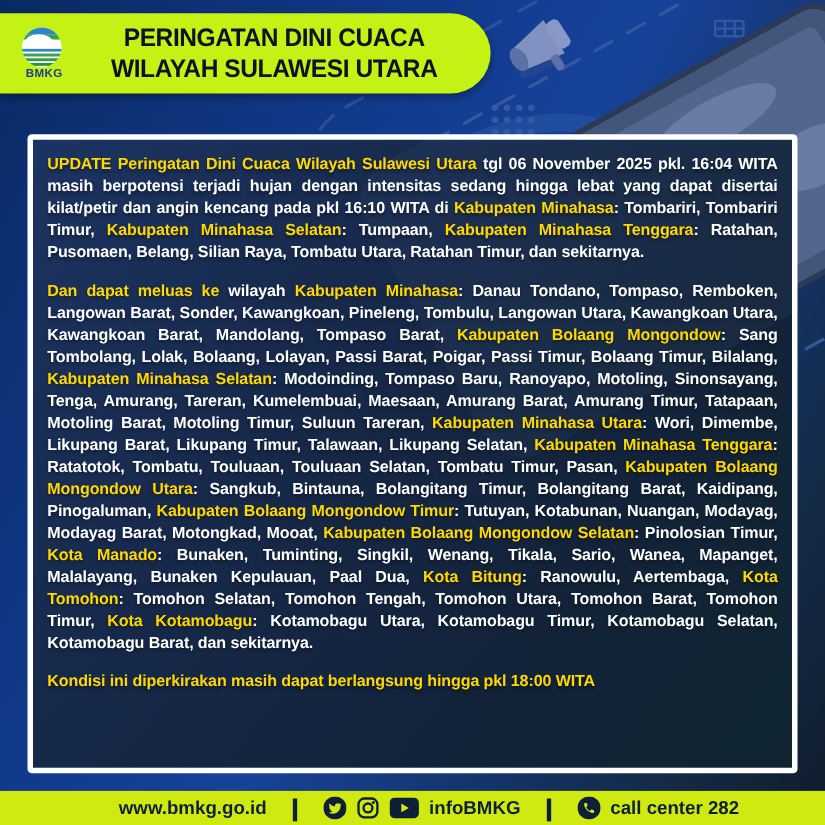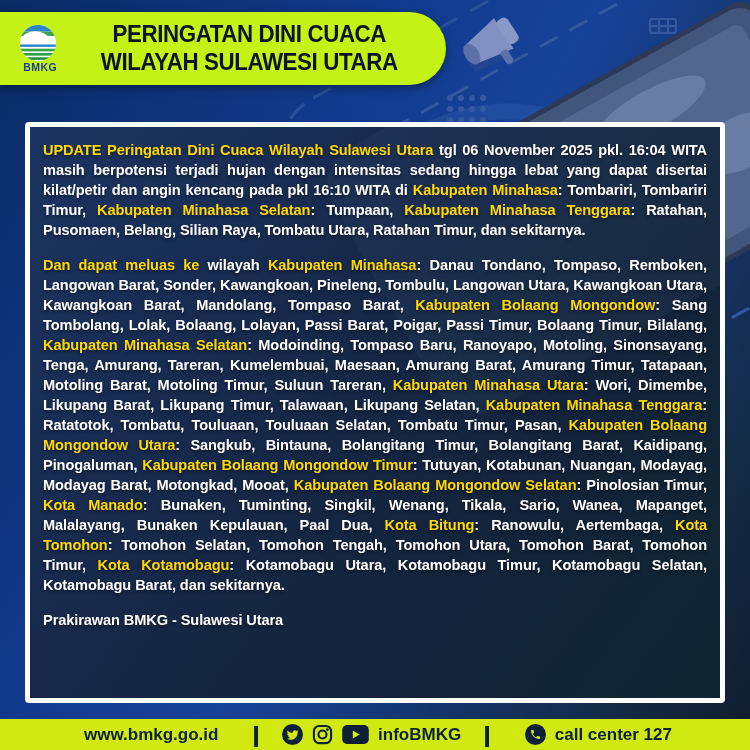--- a/index.html
+++ b/index.html
@@ -47,21 +47,21 @@
     text-align:justify;letter-spacing:-.1px;
     text-shadow:0 2px 3px rgba(0,0,0,.4);
     position:relative;
   }
   .para .hl{color:var(--highlight-yellow)}
   
   .footer{
     position:absolute;left:0;bottom:0;width:750px;height:31px;
     background:var(--footer-green);
     display:flex;align-items:center;justify-content:space-between;
-    padding:0 78px 0 84px;
+    padding:0 78px 0 108px;
     color:var(--footer-text);font-weight:bold;font-size:17px;text-align:right;
   }
   .fgroup{display:flex;align-items:center;gap:9px}
   .sep{font-size:22px;font-weight:bold;transform:scaleX(1.4);margin:0 14px;line-height:1}
   .soc{width:21px;height:21px;display:block}
   .soc-yt{width:27px;height:19px}
   .ic-dark{fill:var(--footer-text)}
   .ic-green{fill:var(--footer-green)}
   .ic-stroke{fill:none;stroke:var(--footer-text);stroke-width:2.4}
 </style>
@@ -142,21 +142,21 @@
   <div class="titles">
     <div>PERINGATAN DINI CUACA</div>
     <div>WILAYAH SULAWESI UTARA</div>
   </div>
 </header>
 
 <main class="panel">
   <div id="warning-text">
       <p class="para"><span class="hl">UPDATE Peringatan Dini Cuaca Wilayah Sulawesi Utara</span><span> tgl 06 November 2025 pkl. 16:04 WITA masih berpotensi terjadi hujan dengan intensitas sedang hingga lebat yang dapat disertai kilat/petir dan angin kencang pada pkl 16:10 WITA di </span><span class="hl">Kabupaten Minahasa</span><span>: Tombariri, Tombariri Timur, </span><span class="hl">Kabupaten Minahasa Selatan</span><span>: Tumpaan, </span><span class="hl">Kabupaten Minahasa Tenggara</span><span>: Ratahan, Pusomaen, Belang, Silian Raya, Tombatu Utara, Ratahan Timur, dan sekitarnya.</span></p>
       <p class="para"><span class="hl">Dan dapat meluas ke</span><span> wilayah </span><span class="hl">Kabupaten Minahasa</span><span>: Danau Tondano, Tompaso, Remboken, Langowan Barat, Sonder, Kawangkoan, Pineleng, Tombulu, Langowan Utara, Kawangkoan Utara, Kawangkoan Barat, Mandolang, Tompaso Barat, </span><span class="hl">Kabupaten Bolaang Mongondow</span><span>: Sang Tombolang, Lolak, Bolaang, Lolayan, Passi Barat, Poigar, Passi Timur, Bolaang Timur, Bilalang, </span><span class="hl">Kabupaten Minahasa Selatan</span><span>: Modoinding, Tompaso Baru, Ranoyapo, Motoling, Sinonsayang, Tenga, Amurang, Tareran, Kumelembuai, Maesaan, Amurang Barat, Amurang Timur, Tatapaan, Motoling Barat, Motoling Timur, Suluun Tareran, </span><span class="hl">Kabupaten Minahasa Utara</span><span>: Wori, Dimembe, Likupang Barat, Likupang Timur, Talawaan, Likupang Selatan, </span><span class="hl">Kabupaten Minahasa Tenggara</span><span>: Ratatotok, Tombatu, Touluaan, Touluaan Selatan, Tombatu Timur, Pasan, </span><span class="hl">Kabupaten Bolaang Mongondow Utara</span><span>: Sangkub, Bintauna, Bolangitang Timur, Bolangitang Barat, Kaidipang, Pinogaluman, </span><span class="hl">Kabupaten Bolaang Mongondow Timur</span><span>: Tutuyan, Kotabunan, Nuangan, Modayag, Modayag Barat, Motongkad, Mooat, </span><span class="hl">Kabupaten Bolaang Mongondow Selatan</span><span>: Pinolosian Timur, </span><span class="hl">Kota Manado</span><span>: Bunaken, Tuminting, Singkil, Wenang, Tikala, Sario, Wanea, Mapanget, Malalayang, Bunaken Kepulauan, Paal Dua, </span><span class="hl">Kota Bitung</span><span>: Ranowulu, Aertembaga, </span><span class="hl">Kota Tomohon</span><span>: Tomohon Selatan, Tomohon Tengah, Tomohon Utara, Tomohon Barat, Tomohon Timur, </span><span class="hl">Kota Kotamobagu</span><span>: Kotamobagu Utara, Kotamobagu Timur, Kotamobagu Selatan, Kotamobagu Barat, dan sekitarnya.</span></p>
-      <p class="para"><span>Prakirawan BMKG - Sulawesi Utara</span></p>
+      <p class="para"><span class="hl">Kondisi ini diperkirakan masih dapat berlangsung hingga pkl 18:00 WITA</span></p>
     </div>
 </main>
 
 <footer class="footer">
   <div class="fgroup">
     <span>www.bmkg.go.id</span>
   </div>
   <div class="fgroup">
     <span class="sep">|</span>
     <svg class="soc" viewBox="0 0 24 24">
@@ -175,15 +175,15 @@
     <span>infoBMKG</span>
     <span class="sep">|</span>
   </div>
   <div class="fgroup">
     <svg class="soc" viewBox="0 0 24 24">
       <circle cx="12" cy="12" r="12" class="ic-dark"></circle>
       <g transform="translate(5.2,5.2) scale(0.57)">
         <path class="ic-green" d="M6.62 10.79c1.44 2.83 3.76 5.14 6.59 6.59l2.2-2.21c.27-.27.67-.36 1.02-.24 1.12.37 2.33.57 3.57.57.55 0 1 .45 1 1V20c0 .55-.45 1-1 1-9.39 0-17-7.61-17-17 0-.55.45-1 1-1h3.5c.55 0 1 .45 1 1 0 1.25.2 2.45.57 3.57.11.35.03.74-.25 1.02l-2.2 2.2z"></path>
       </g>
     </svg>
-    <span>call center 127</span>
+    <span>call center 282</span>
   </div>
 </footer>
 
 </body></html>

